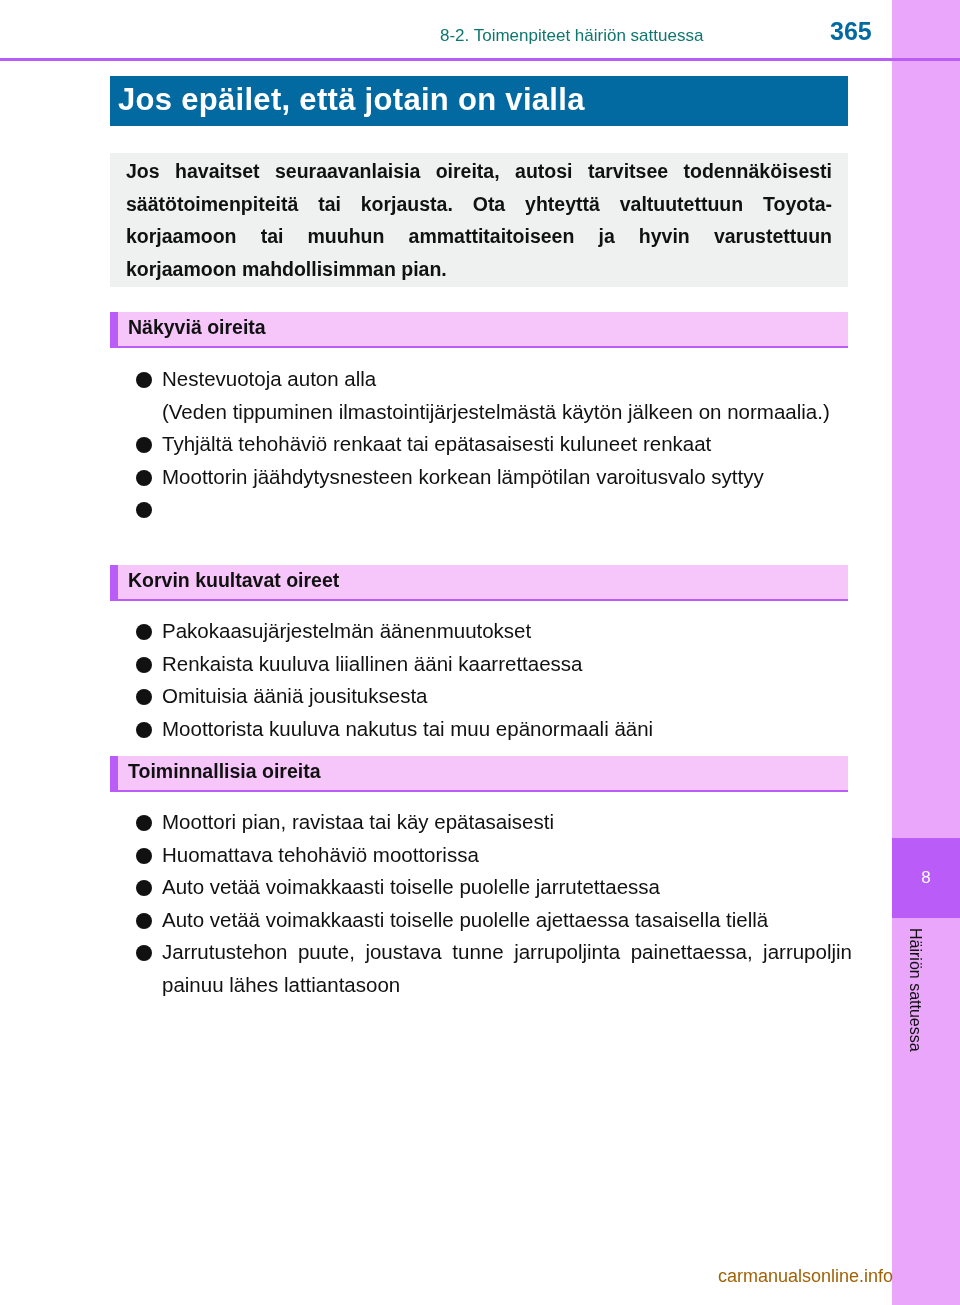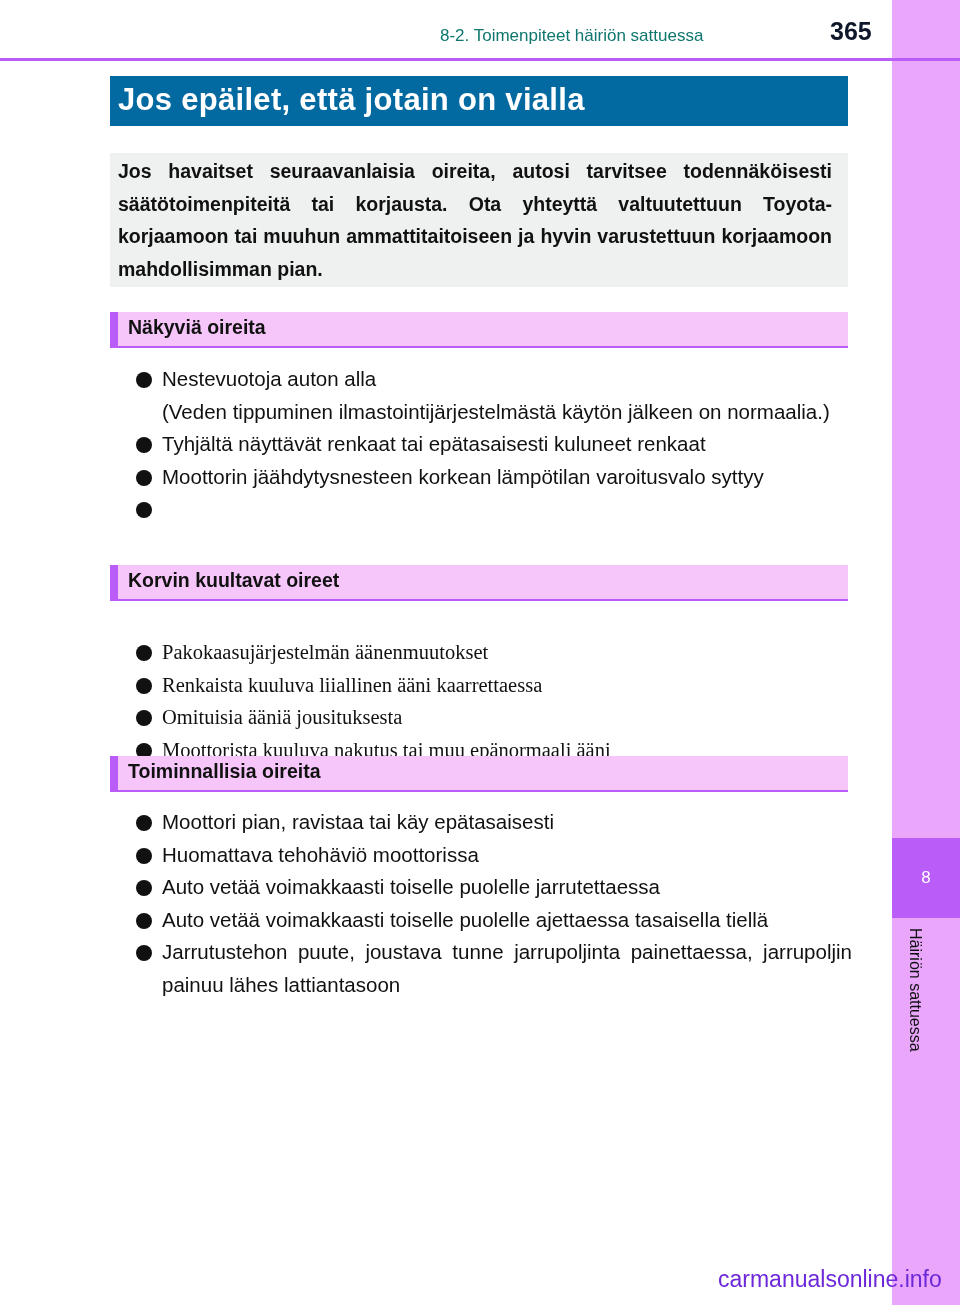--- a/index.html
+++ b/index.html
@@ -20,48 +20,48 @@
       position: absolute; left: 896px; top: 928px; width: 28px; height: 160px;
       writing-mode: vertical-rl; font-size: 16px; color: #111;
     }
     .header-line {
       position: absolute; left: 0; top: 58px; width: 960px; height: 3px; background: #b95cf8;
     }
     .header-section {
       position: absolute; left: 440px; top: 26px; font-size: 17px; color: #0f766e;
     }
     .page-number {
-      position: absolute; left: 830px; top: 17px; font-size: 25px; font-weight: bold; color: #0f172a;
+      position: absolute; left: 830px; top: 17px; font-size: 25px; font-weight: bold; color: #0369a1;
     }
     .title-bar {
       position: absolute; left: 110px; top: 76px; width: 738px; height: 50px;
       background: #0369a1; color: #fff; font-weight: bold; font-size: 31px;
       box-sizing: border-box; padding: 6px 0 0 8px; letter-spacing: 0.3px;
     }
     .intro-box {
       position: absolute; left: 110px; top: 153px; width: 738px; height: 134px;
-      background: #eff0f0; box-sizing: border-box; padding: 2px 16px 0 8px;
+      background: #eff0f0; box-sizing: border-box; padding: 2px 16px 0 16px;
       font-weight: bold; font-size: 19.5px; line-height: 32.5px; text-align: justify;
     }
     .sub-header {
       position: absolute; left: 110px; width: 738px; height: 36px;
       background: #f6c6fb; border-left: 8px solid #b95cf8; border-bottom: 2px solid #b95cf8;
       box-sizing: border-box; padding: 4px 0 0 10px;
       font-weight: bold; font-size: 19.5px; color: #111;
     }
     .bullet-list { position: absolute; left: 128px; width: 716px; margin: 8px; padding: 0; list-style: none; }
     .bullet-item {
       position: relative; padding-left: 26px; font-size: 20.5px; line-height: 32.5px;
       text-align: justify; margin-bottom: 0;
     }
     .bullet-dot {
       position: absolute; left: 0; top: 9px; width: 16px; height: 16px; border-radius: 50%; background: #111;
     }
     .watermark {
-      position: absolute; left: 718px; top: 1266px; font-size: 23px; color: #6d28d9;
+      position: absolute; left: 718px; top: 1266px; font-size: 18px; color: #a16207;
     }
   </style>
 </head>
 <body>
 
 <div class="side-strip"></div>
 <div class="chapter-tab">
   <span>8</span>
 </div>
 <div class="chapter-label">Häiriön sattuessa</div>
@@ -76,33 +76,33 @@
 
 <div class="sub-header" style="top:312px;">Näkyviä oireita</div>
 <ul class="bullet-list" style="top:355px;">
   <li class="bullet-item">
     <span class="bullet-dot"></span>
     <span>Nestevuotoja auton alla</span><br>
     <span>(Veden tippuminen ilmastointijärjestelmästä käytön jälkeen on normaalia.)</span>
   </li>
   <li class="bullet-item">
     <span class="bullet-dot"></span>
-    <span>Tyhjältä näyttävät renkaat tai epätasaisesti kuluneet renkaat</span>
+    <span>Tyhjältä tehohäviö renkaat tai epätasaisesti kuluneet renkaat</span>
   </li>
   <li class="bullet-item">
     <span class="bullet-dot"></span>
     <span>Moottorin jäähdytysnesteen korkean lämpötilan varoitusvalo syttyy</span>
   </li>
   <li class="bullet-item">
     <span class="bullet-dot"></span>
   </li>
 </ul>
 
 <div class="sub-header" style="top:565px;">Korvin kuultavat oireet</div>
-<ul class="bullet-list" style="top:628px;font-family:Liberation Serif, serif;">
+<ul class="bullet-list" style="top:607px;">
   <li class="bullet-item">
     <span class="bullet-dot"></span>
     <span>Pakokaasujärjestelmän äänenmuutokset</span>
   </li>
   <li class="bullet-item">
     <span class="bullet-dot"></span>
     <span>Renkaista kuuluva liiallinen ääni kaarrettaessa</span>
   </li>
   <li class="bullet-item">
     <span class="bullet-dot"></span>

